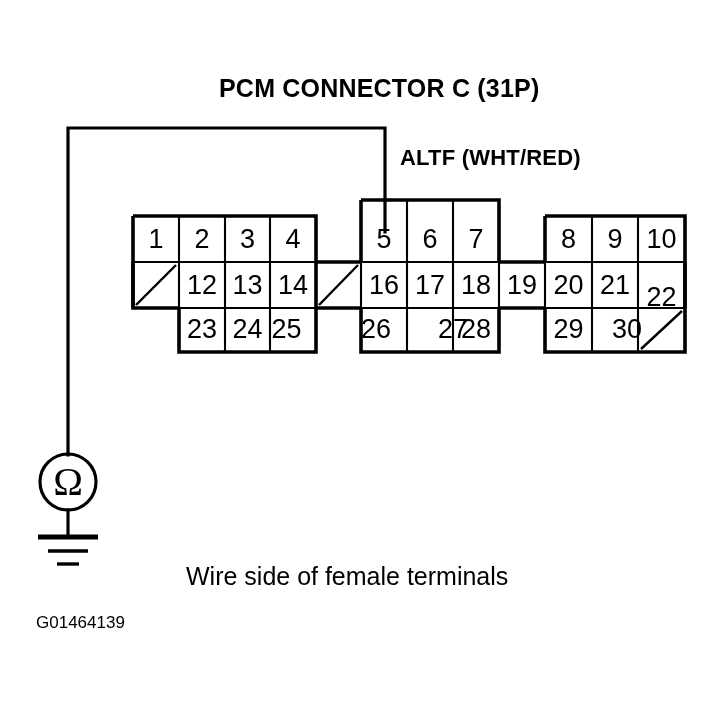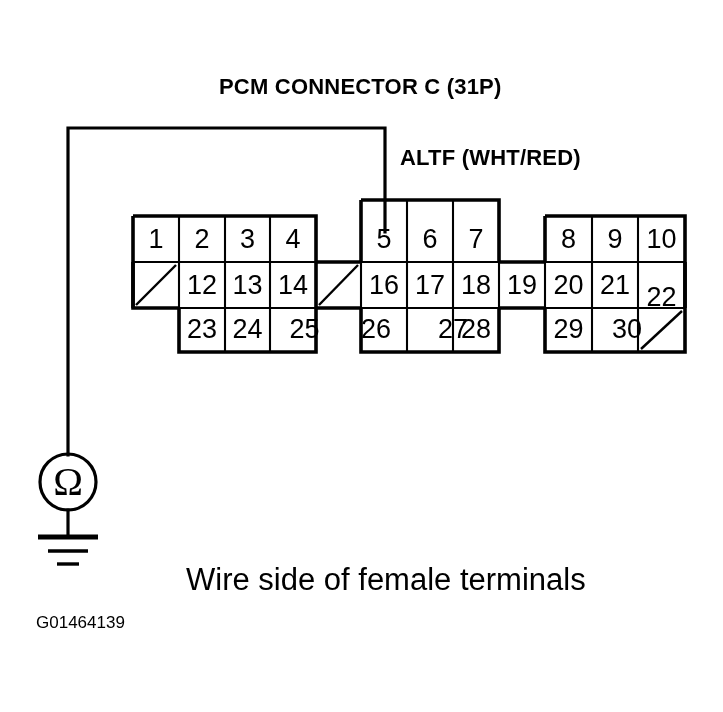--- a/index.html
+++ b/index.html
@@ -3,23 +3,23 @@
 <meta charset="utf-8">
 <style>
   html,body{margin:0;padding:0;background:#fff;}
   body{width:723px;height:712px;position:relative;overflow:hidden;
        font-family:"Liberation Sans",sans-serif;color:#000;}
 
   #diagram{position:absolute;left:0;top:0;width:723px;height:712px;}
 
   .txt{position:absolute;white-space:pre;color:#000;}
 
-  #title{left:219px;top:74px;font-size:22px;font-weight:bold;letter-spacing:.2px;}
+  #title{left:219px;top:74px;font-size:25px;font-weight:bold;letter-spacing:.2px;}
   #wirelabel{left:400px;top:145px;font-size:22px;font-weight:bold;letter-spacing:.2px;}
-  #caption{left:186px;top:562px;font-size:31px;}
+  #caption{left:186px;top:562px;font-size:25px;}
   #figid{left:36px;top:613px;font-size:17px;}
 
   .cellnum{position:absolute;font-size:27px;line-height:1;
            text-align:center;color:#000;}
 </style>
 </head>
 <body>
 
 <div id="diagram">
 
@@ -150,21 +150,21 @@
       <div class="cellnum" style="left: 270px; width: 46px; top: 272px;">14</div>
       <div class="cellnum" style="left: 361px; width: 46px; top: 272px;">16</div>
       <div class="cellnum" style="left: 407px; width: 46px; top: 272px;">17</div>
       <div class="cellnum" style="left: 453px; width: 46px; top: 272px;">18</div>
       <div class="cellnum" style="left: 499px; width: 46px; top: 272px;">19</div>
       <div class="cellnum" style="left: 545px; width: 47px; top: 272px;">20</div>
       <div class="cellnum" style="left: 592px; width: 46px; top: 272px;">21</div>
       <div class="cellnum" style="left: 638px; width: 47px; top: 272px; margin-top: 12px;">22</div>
       <div class="cellnum" style="left: 179px; width: 46px; top: 316px;">23</div>
       <div class="cellnum" style="left: 225px; width: 45px; top: 316px;">24</div>
-      <div class="cellnum" style="left: 288px; width: 33px; top: 316px;">25</div>
+      <div class="cellnum" style="left: 270px; width: 33px; top: 316px;">25</div>
       <div class="cellnum" style="left: 361px; width: 28px; top: 316px;">26</div>
       <div class="cellnum" style="left: 422px; width: 46px; top: 316px; padding-left: 8px;">27</div>
       <div class="cellnum" style="left: 453px; width: 46px; top: 316px;">28</div>
       <div class="cellnum" style="left: 545px; width: 47px; top: 316px;">29</div>
       <div class="cellnum" style="left: 592px; width: 70px; top: 316px;">30</div>
     </div>
 
 </div>
 
 </body></html>

